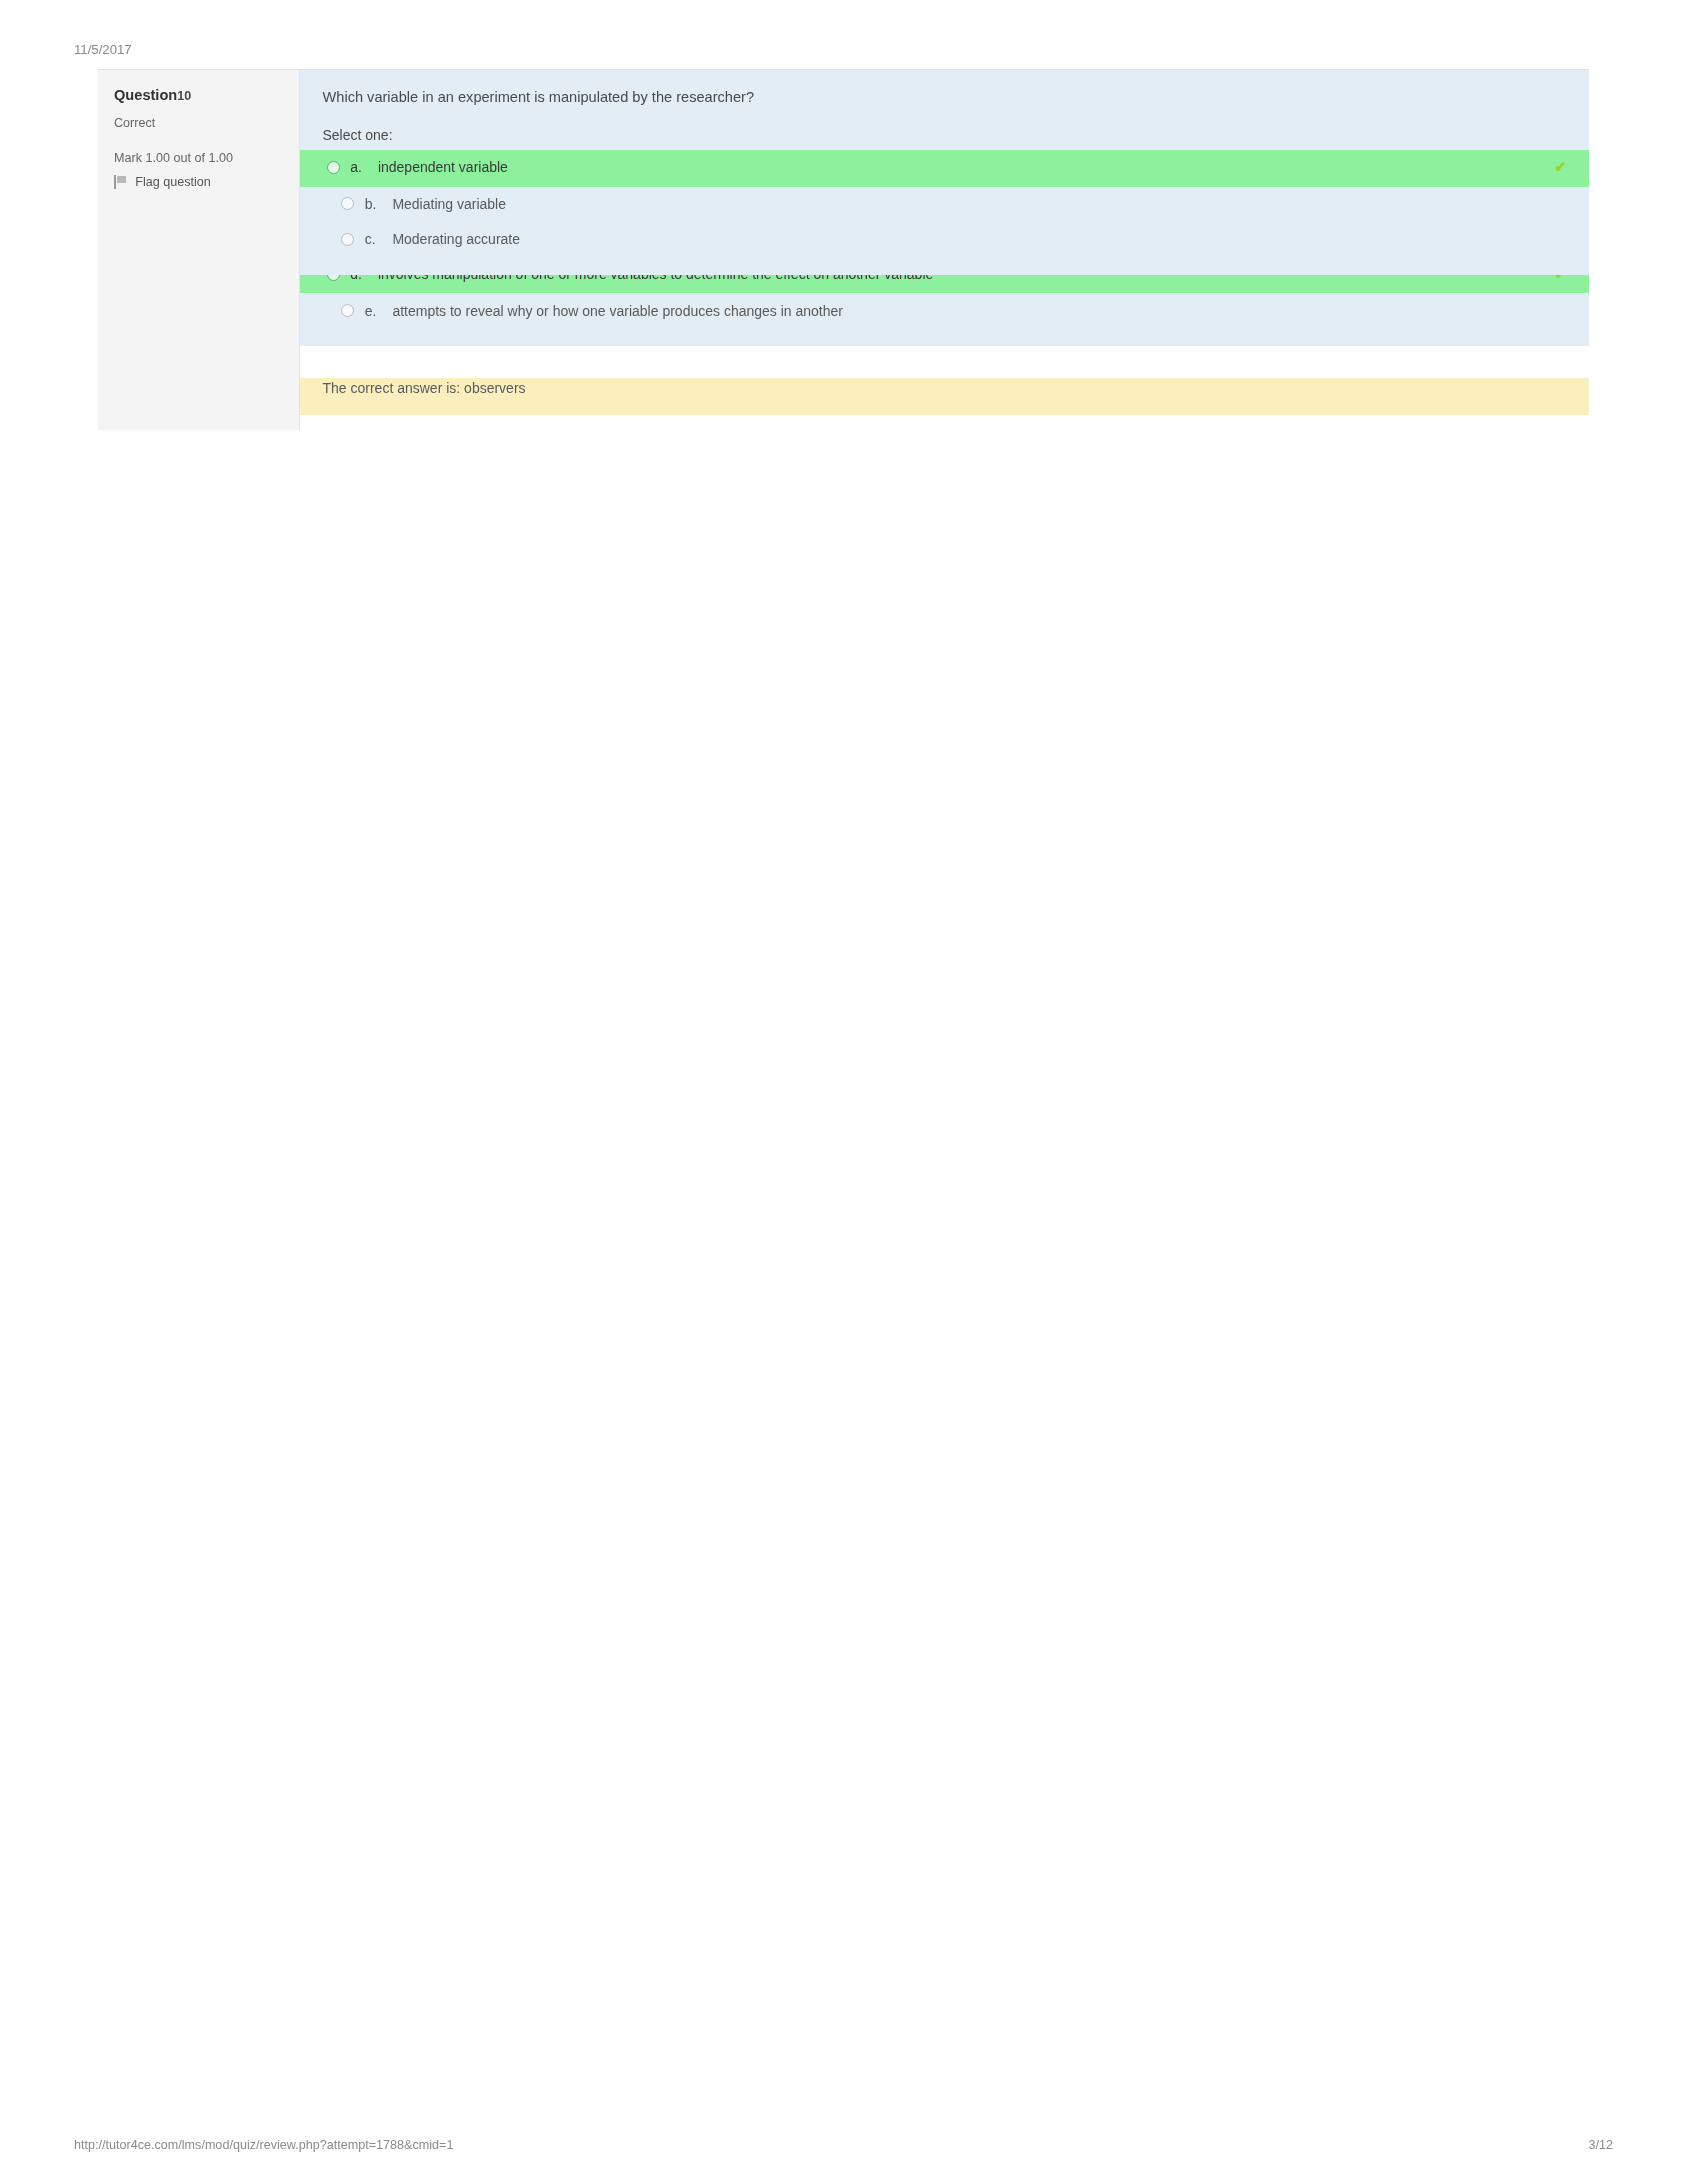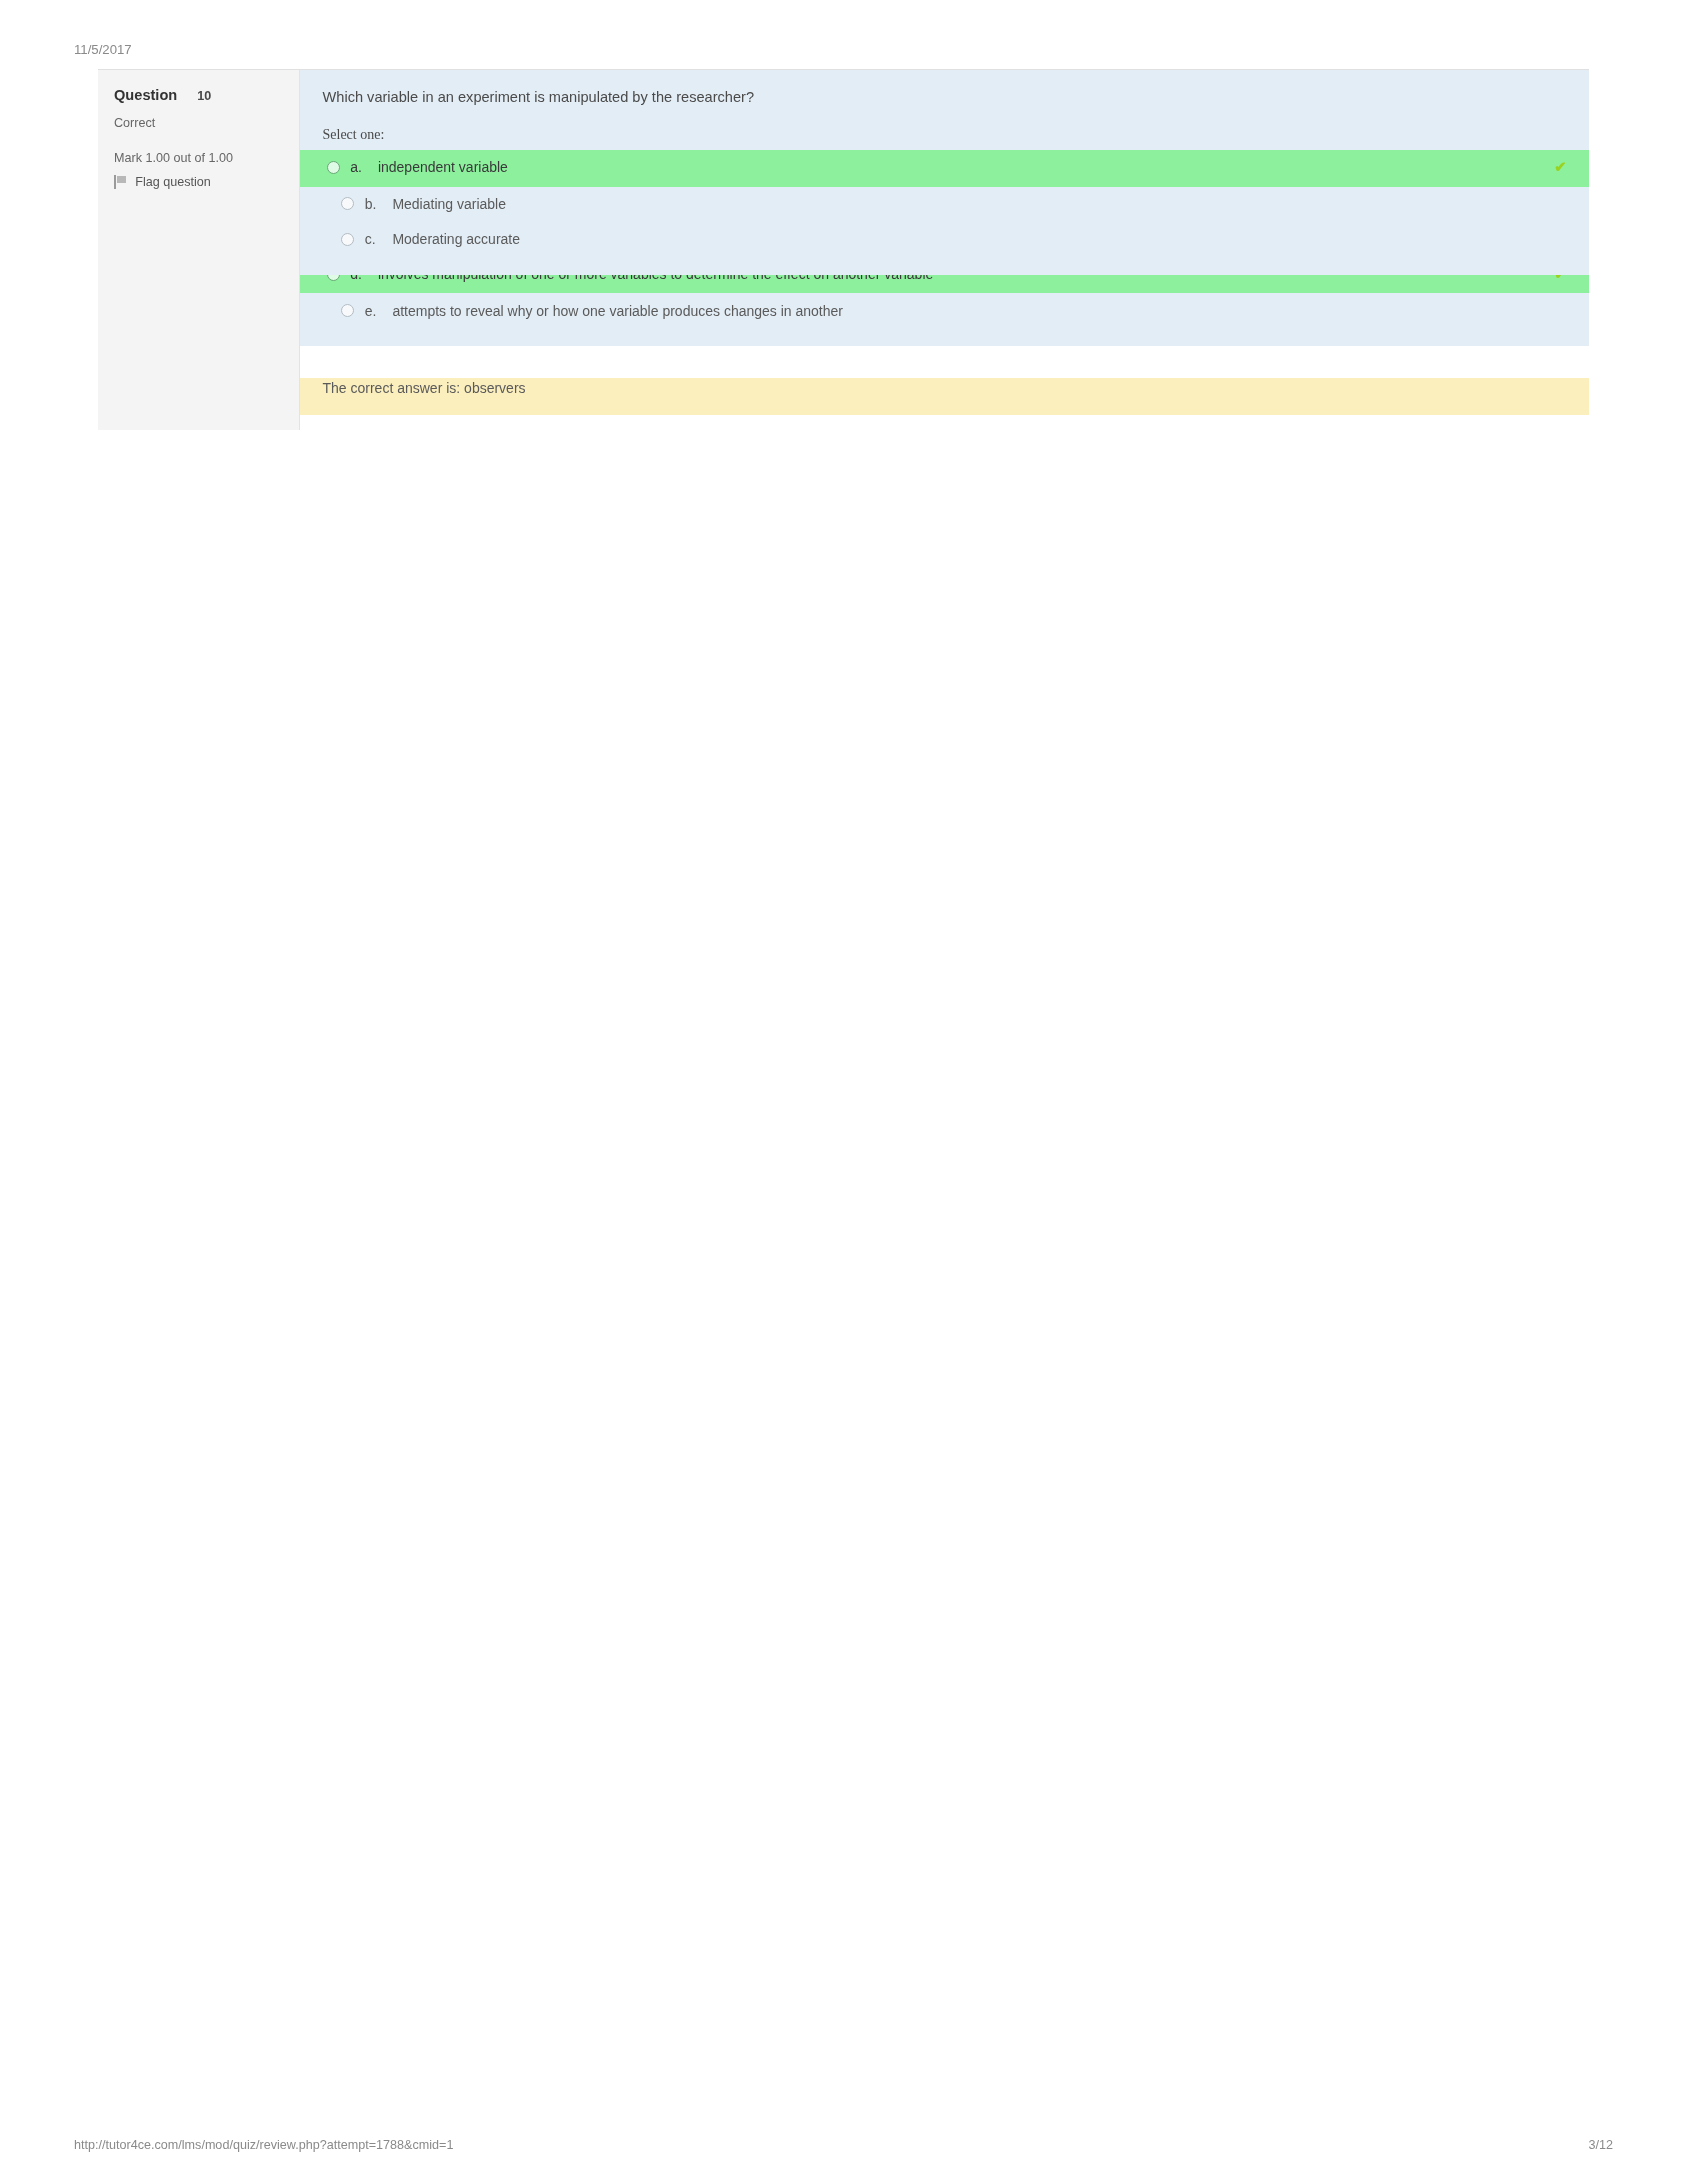--- a/index.html
+++ b/index.html
@@ -76,21 +76,21 @@
     font-size: 12.6px;
     line-height: 1.45;
     color: #555;
   }
   .q-number {
     font-weight: bold;
     font-size: 14.6px;
     color: #333;
     display: flex;
     align-items: baseline;
-    gap: 20px;
+    gap: 0;
     margin-bottom: 8px;
   }
   .q-badge {
     display: inline-block;
     font-weight: bold;
     font-size: 12.6px;
     color: #4a4a4a;
   }
   .q-state {
     font-size: 12.6px;
@@ -152,21 +152,20 @@
     width: 57px;
     border-bottom: 1.3px solid #9aa6b0;
     vertical-align: baseline;
     margin: 0 2.6px;
     height: 12px;
   }
   .answer-label {
     padding: 14.6px 22.5px 6.6px 22.5px;
     font-size: 14px;
     color: #4a4a4a;
-    font-family: Liberation Serif, serif;
   }
 
   .options { padding: 0 0 17px 0; }
 
   .opt {
     display: flex;
     align-items: flex-start;
     gap: 10.6px;
     padding: 7.3px 22.5px 7.3px 41px;
     font-size: 14px;

